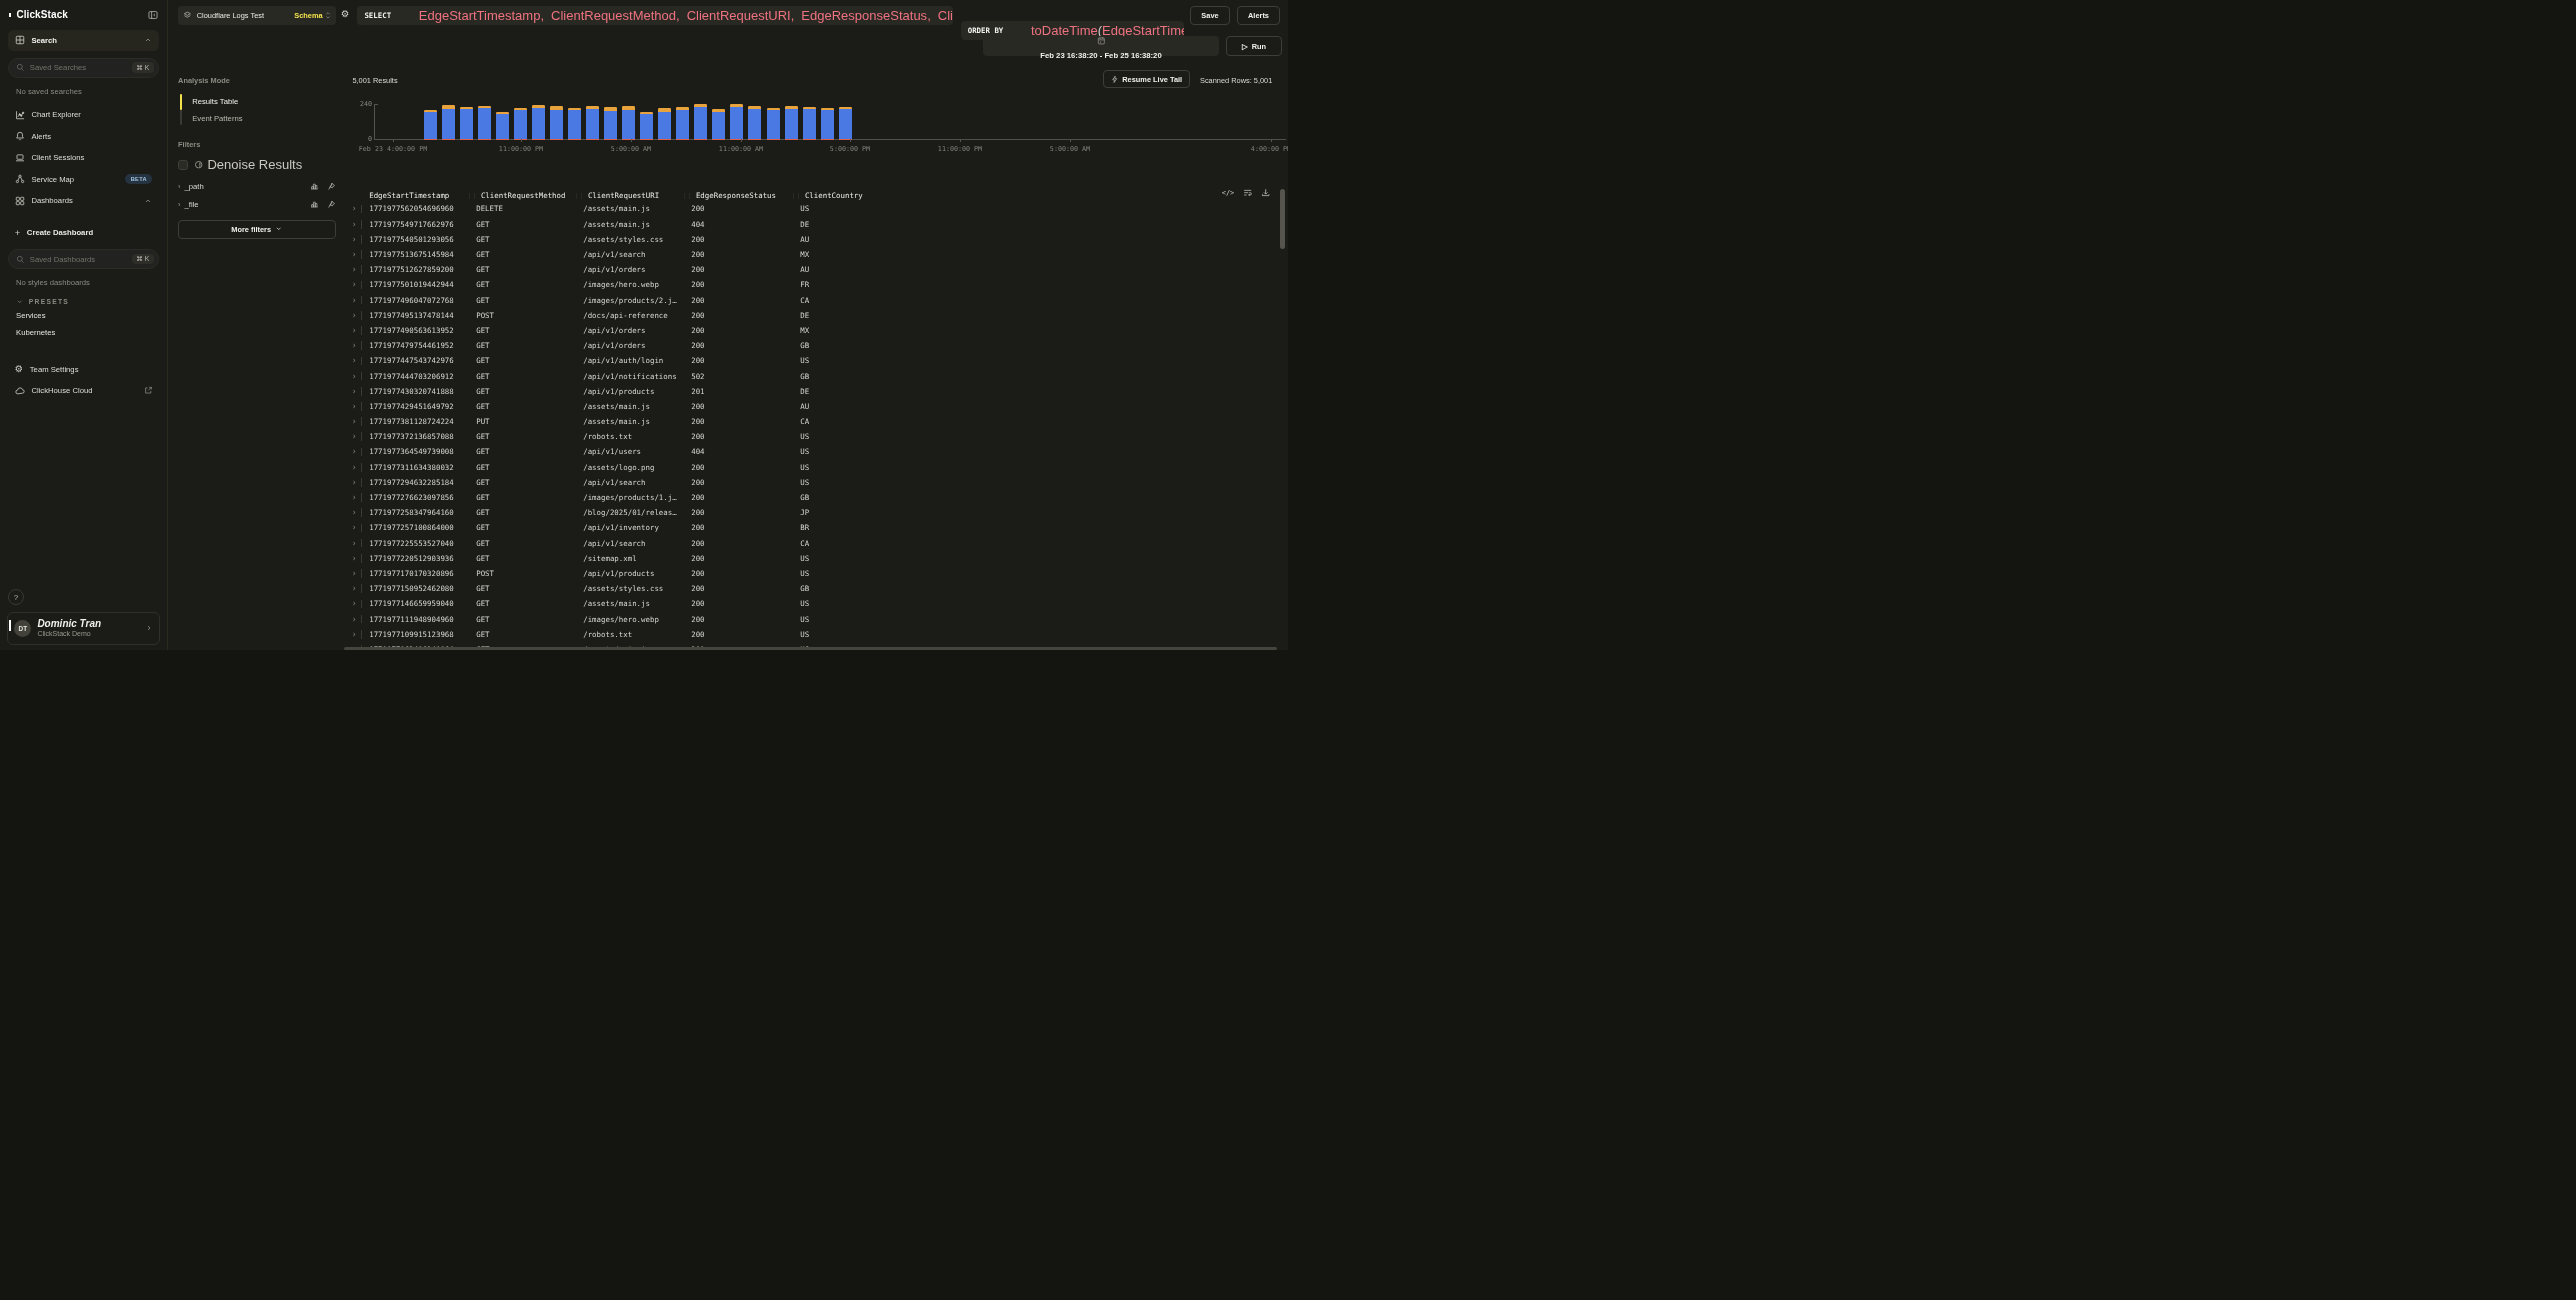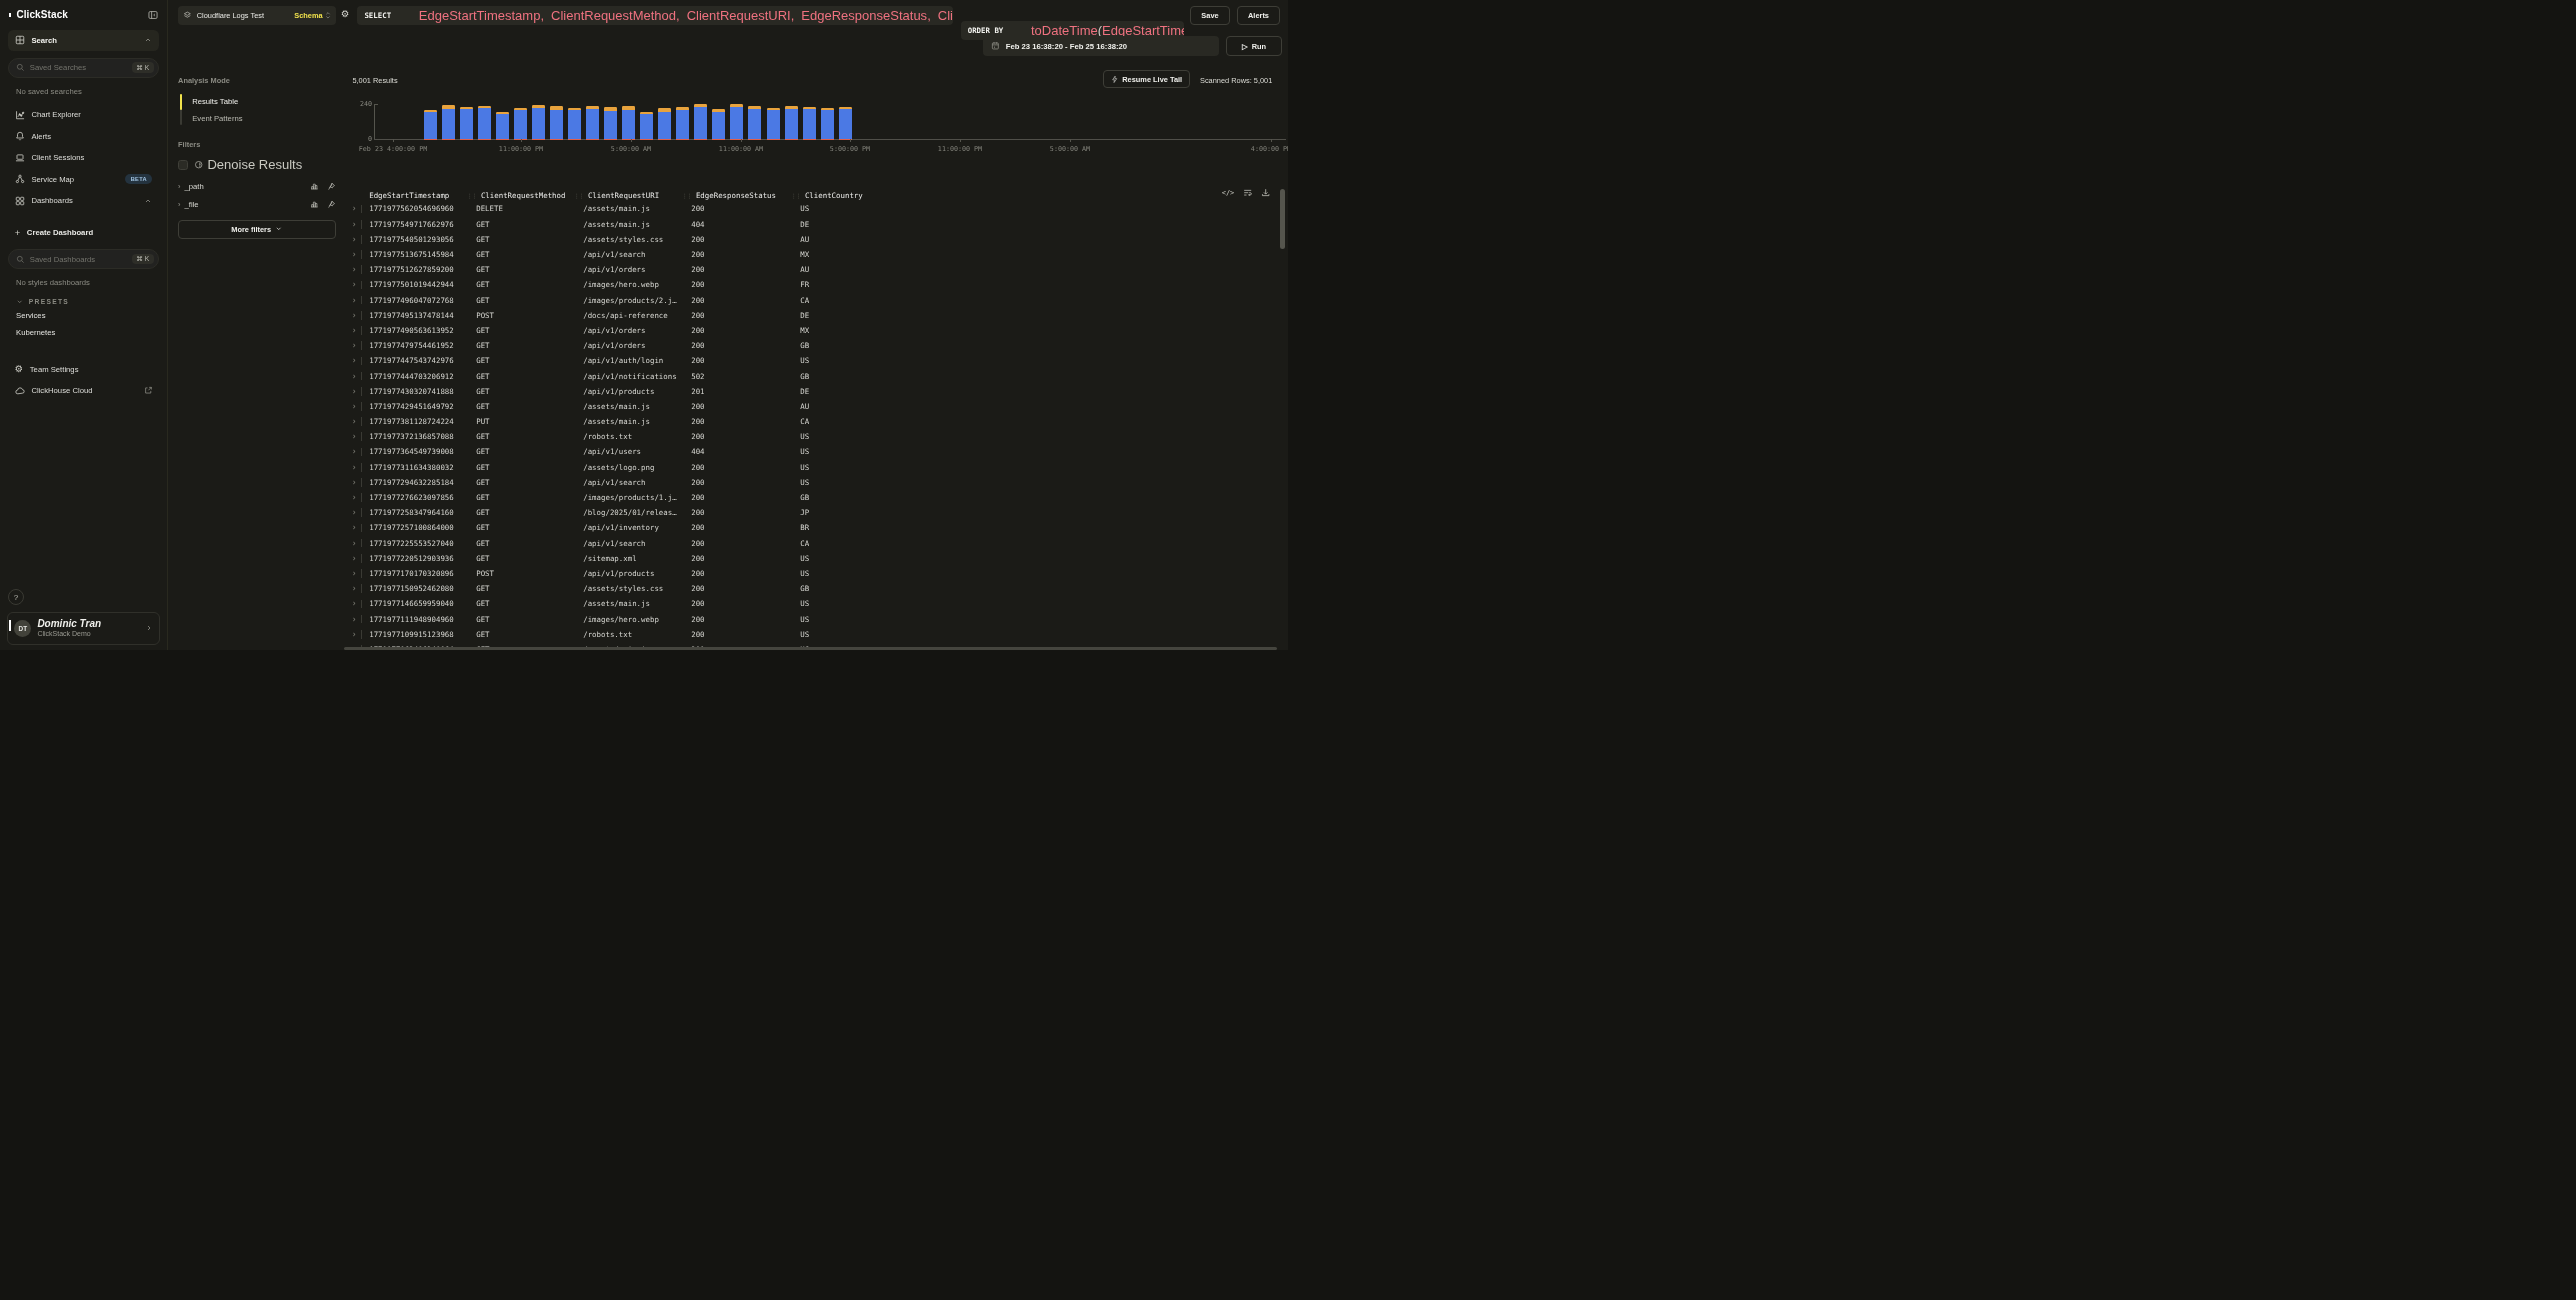--- a/index.html
+++ b/index.html
@@ -86,21 +86,21 @@
   #search-box { position:absolute; left:10px; top:36px; width:798px; height:20px;
     display:flex; align-items:center; padding:0 6.7px; }
   #search-box input { flex:1; background:transparent; border:none; outline:none; font:inherit;
     font-size:7.7px; color:#d0d0ca; }
   #search-box input::placeholder { color:#73736c; }
   .lang-toggle { display:flex; align-items:center; gap:5.4px; font-size:7.4px; font-weight:bold; }
   .lang-sql { color:#8b8b83; cursor:pointer; }
   .lang-div { width:0.7px; height:9.4px; background:#45453e; }
   .lang-lucene { color:#f2e34c; cursor:pointer; }
   #date-box { position:absolute; left:815px; top:36px; width:236px; height:20px;
-    display:flex; align-items:center; gap:6px; padding:0 8px; cursor:pointer; }
+    display:flex; align-items:center; gap:6px; padding:0 8px; cursor:pointer;flex-direction:column; }
   #date-box .date-text { font-size:7.7px; font-weight:bold; color:#f0f0ec; }
   #run-btn { position:absolute; left:1058px; top:36px; width:56px; height:20px; }
   .play-glyph { font-size:7.4px; color:#f0f0ec; }
 
   
   #filter-panel { position:absolute; left:5.4px; top:67px; width:167px; padding:0 4.7px; }
   .panel-h { color:#8b8b83; font-size:7.4px; font-weight:bold; }
   #analysis-label { margin-top:9.4px; }
   .mode-list { margin-top:7.4px; position:relative; padding-left:8.7px; }
   .mode-track { position:absolute; left:2px; top:1.3px; bottom:1.3px; width:2px; background:#3a3a33; border-radius:1.3px; }

